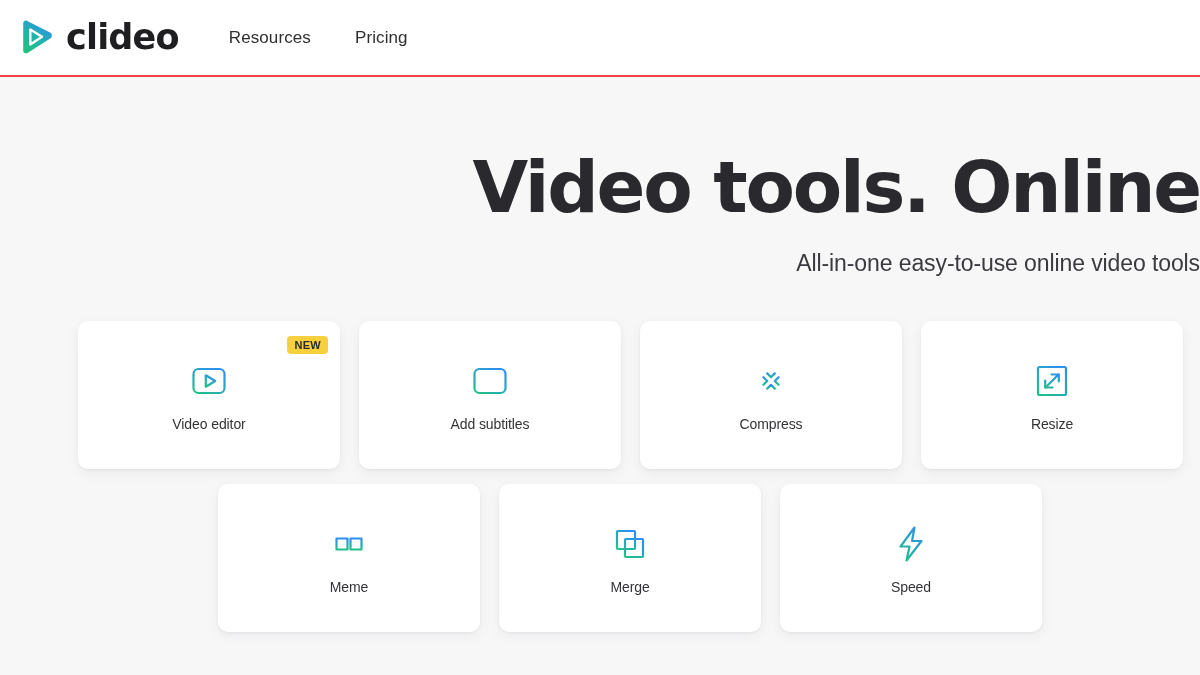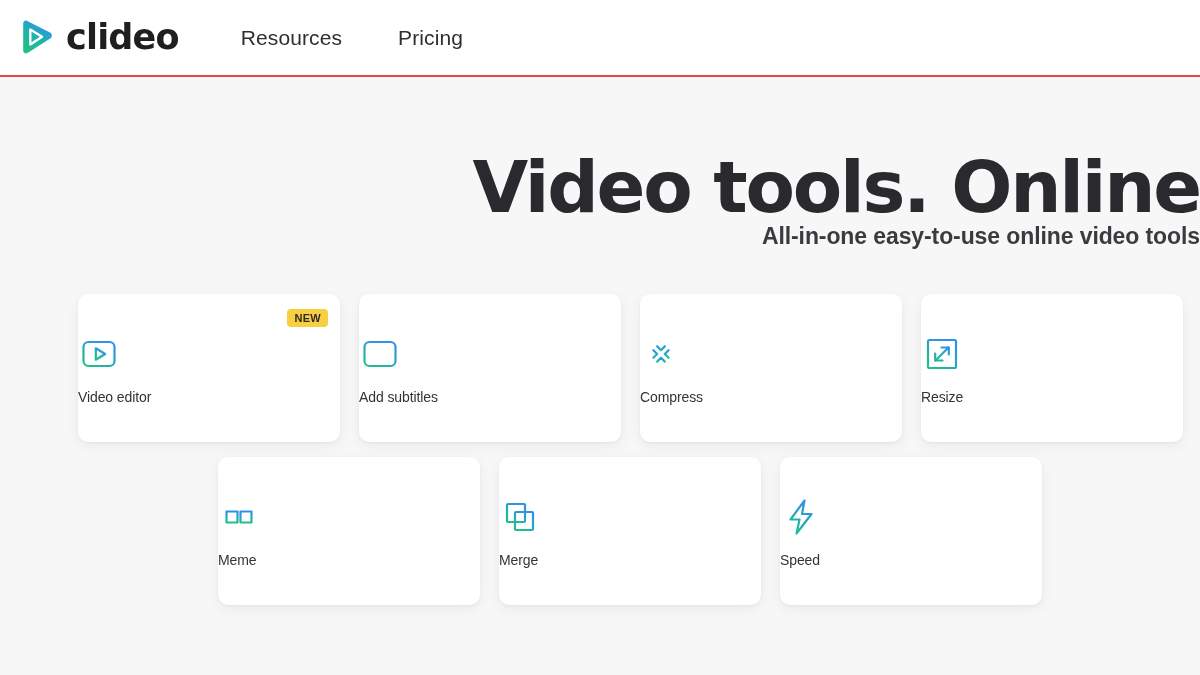--- a/index.html
+++ b/index.html
@@ -54,47 +54,47 @@
   }
 
   .nav {
     display: flex;
     align-items: center;
     gap: 44px;
     margin-left: 50px;
   }
 
   .nav-link {
-    font-size: 21px;
+    font-size: 17px;
     color: #2f2f33;
     text-decoration: none;
     letter-spacing: 0.1px;
     white-space: nowrap;
-    margin-left: 12px;
   }
 
   
   .hero {
     padding-top: 74px;
     text-align: right;
   }
 
   .hero-title {
     font-size: 72px;
     line-height: 1.0;
     font-weight: 700;
     letter-spacing: -2.2px;
     color: #2a2a2e;
     font-family: "DejaVu Sans", sans-serif;
   }
 
   .hero-subtitle {
+    margin-top: 27px;
     font-size: 23px;
     color: #3a3a3f;
-    font-weight: 700;
+    font-weight: 400;
     letter-spacing: -0.1px;
   }
 
   
   .tools {
     margin-top: 44px;
   }
 
   .tool-row {
     display: flex;
@@ -108,21 +108,21 @@
   .tool-card {
     position: relative;
     flex: 0 0 262px;
     width: 262px;
     height: 148px;
     background: #ffffff;
     border-radius: 10px;
     box-shadow: 0 1px 3px rgba(20,20,40,0.05), 0 4px 14px rgba(20,20,40,0.055);
     display: flex;
     flex-direction: column;
-    align-items: flex-start;
+    align-items: center;
     justify-content: center;
     text-decoration: none;
     color: inherit;
   }
 
   .tool-icon {
     width: 42px;
     height: 42px;
     display: block;
     margin-bottom: 15px;

